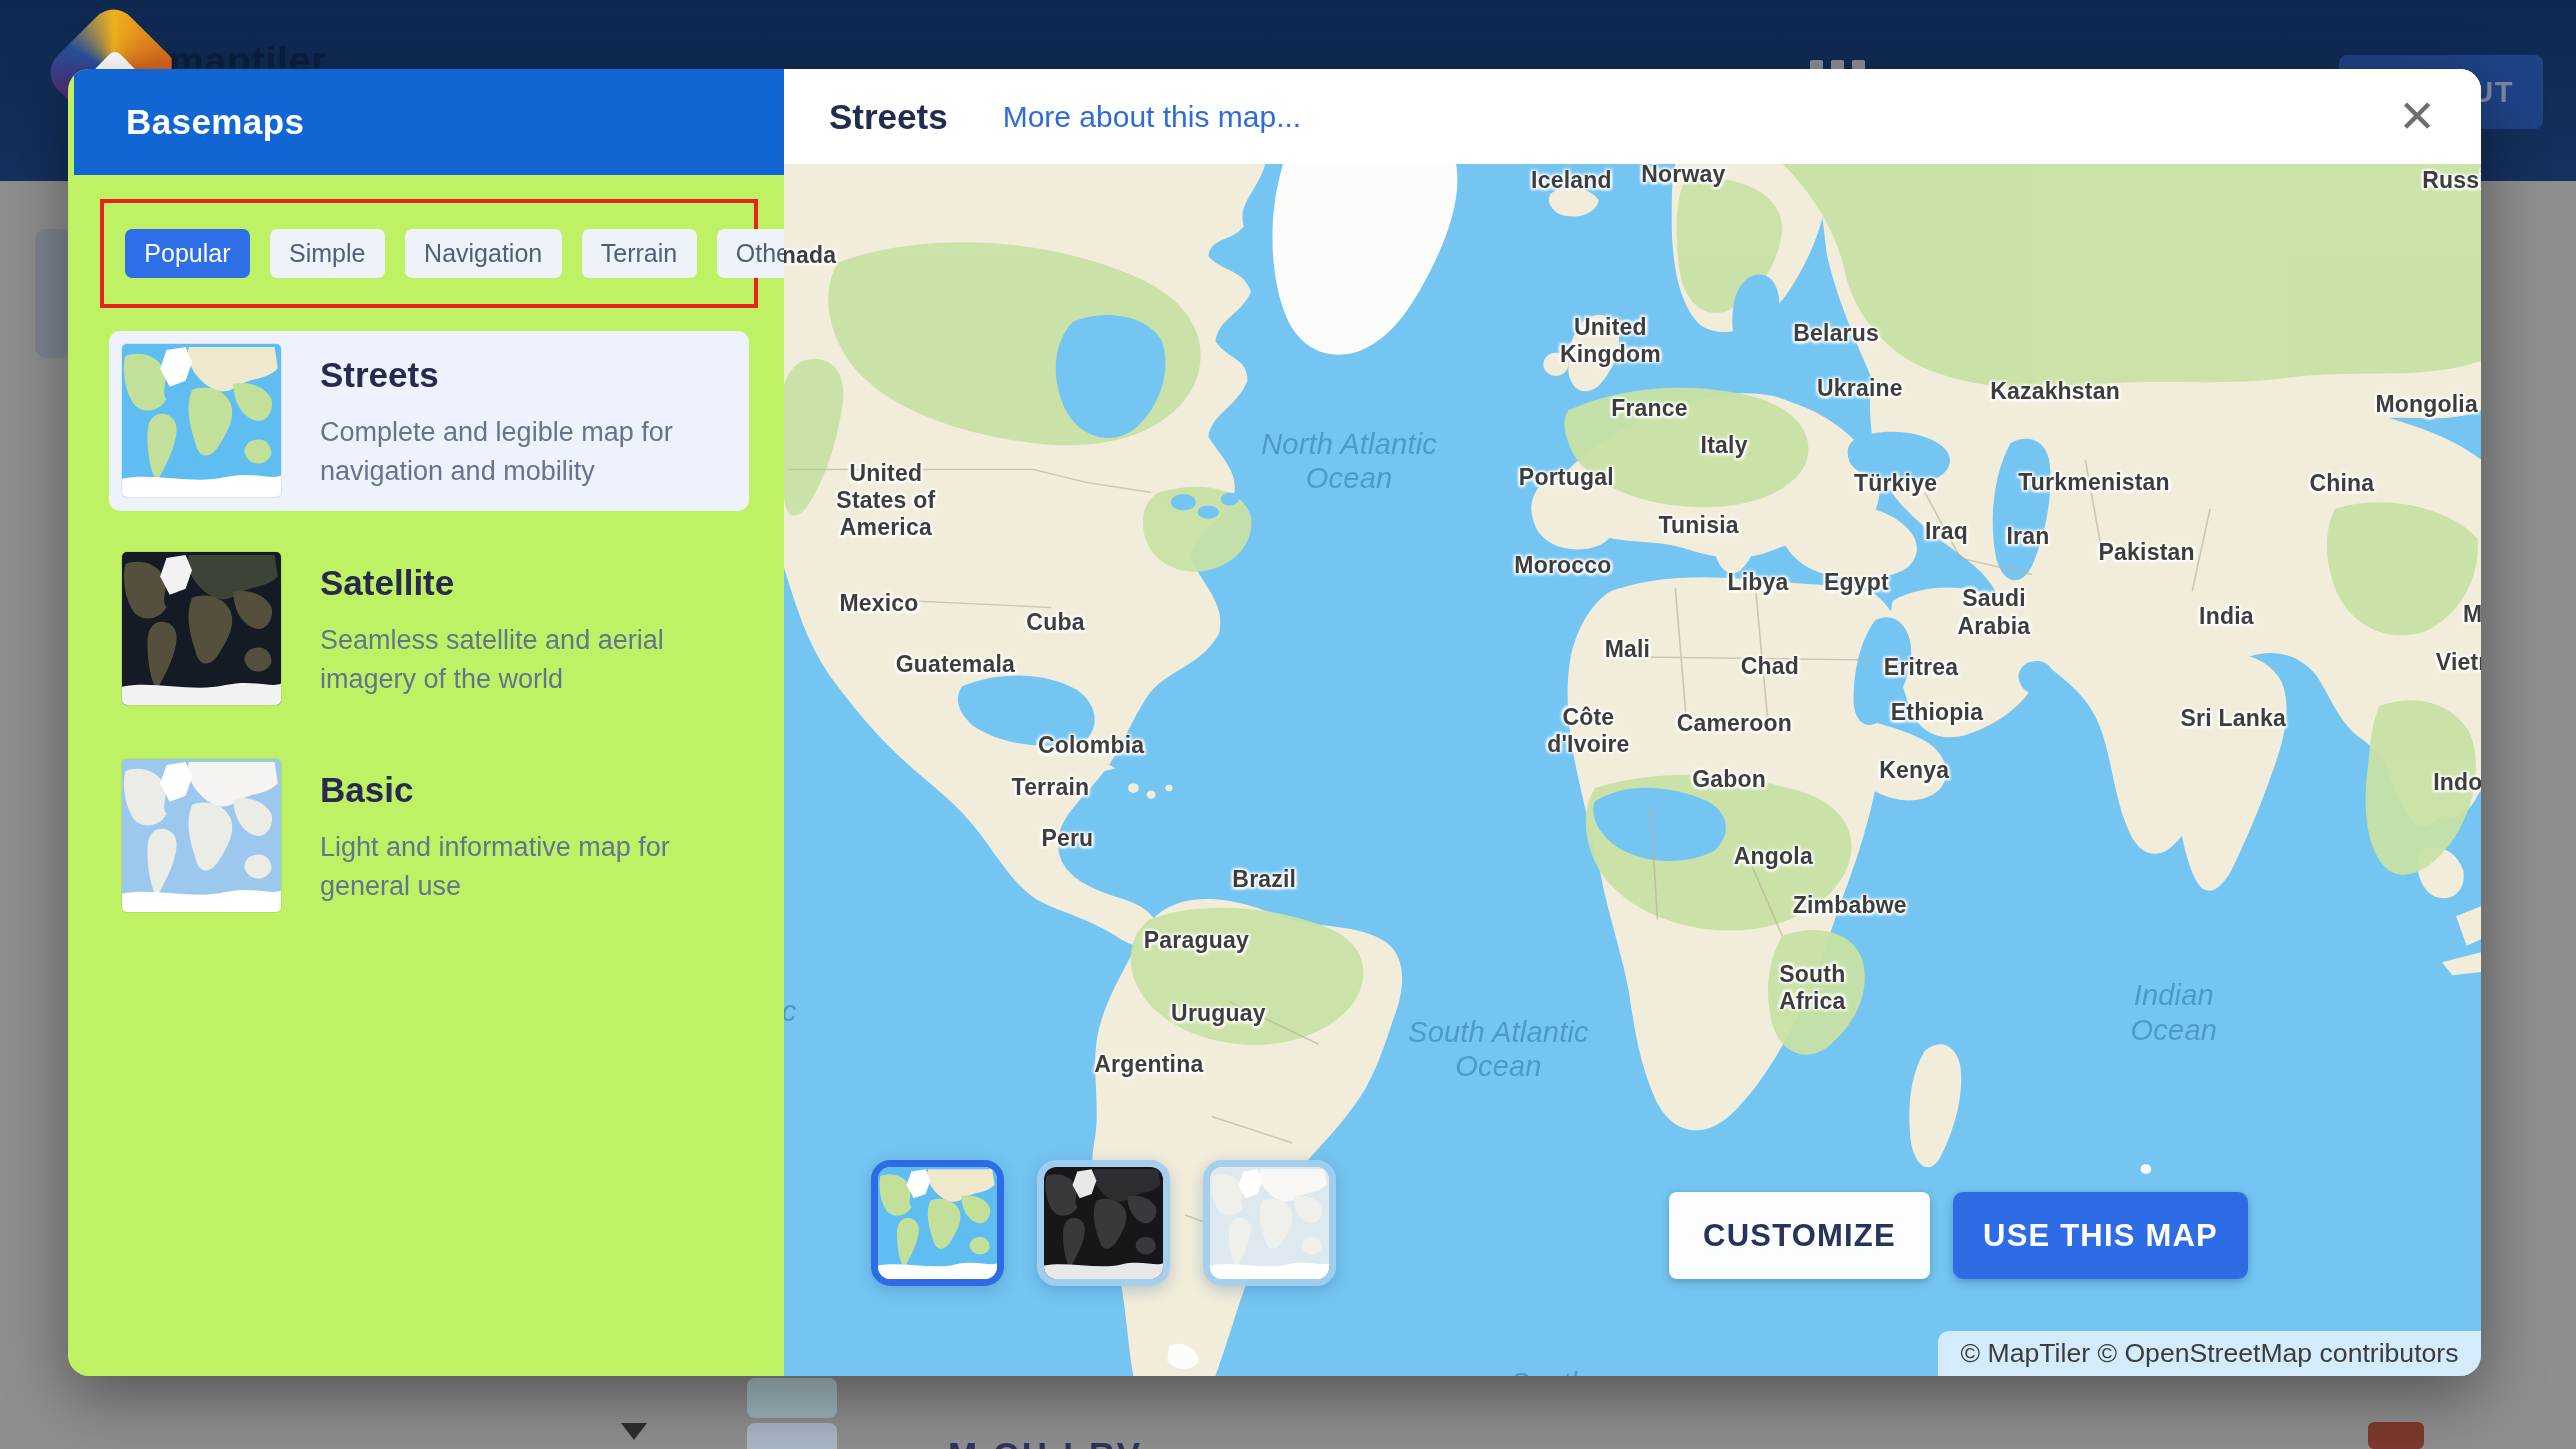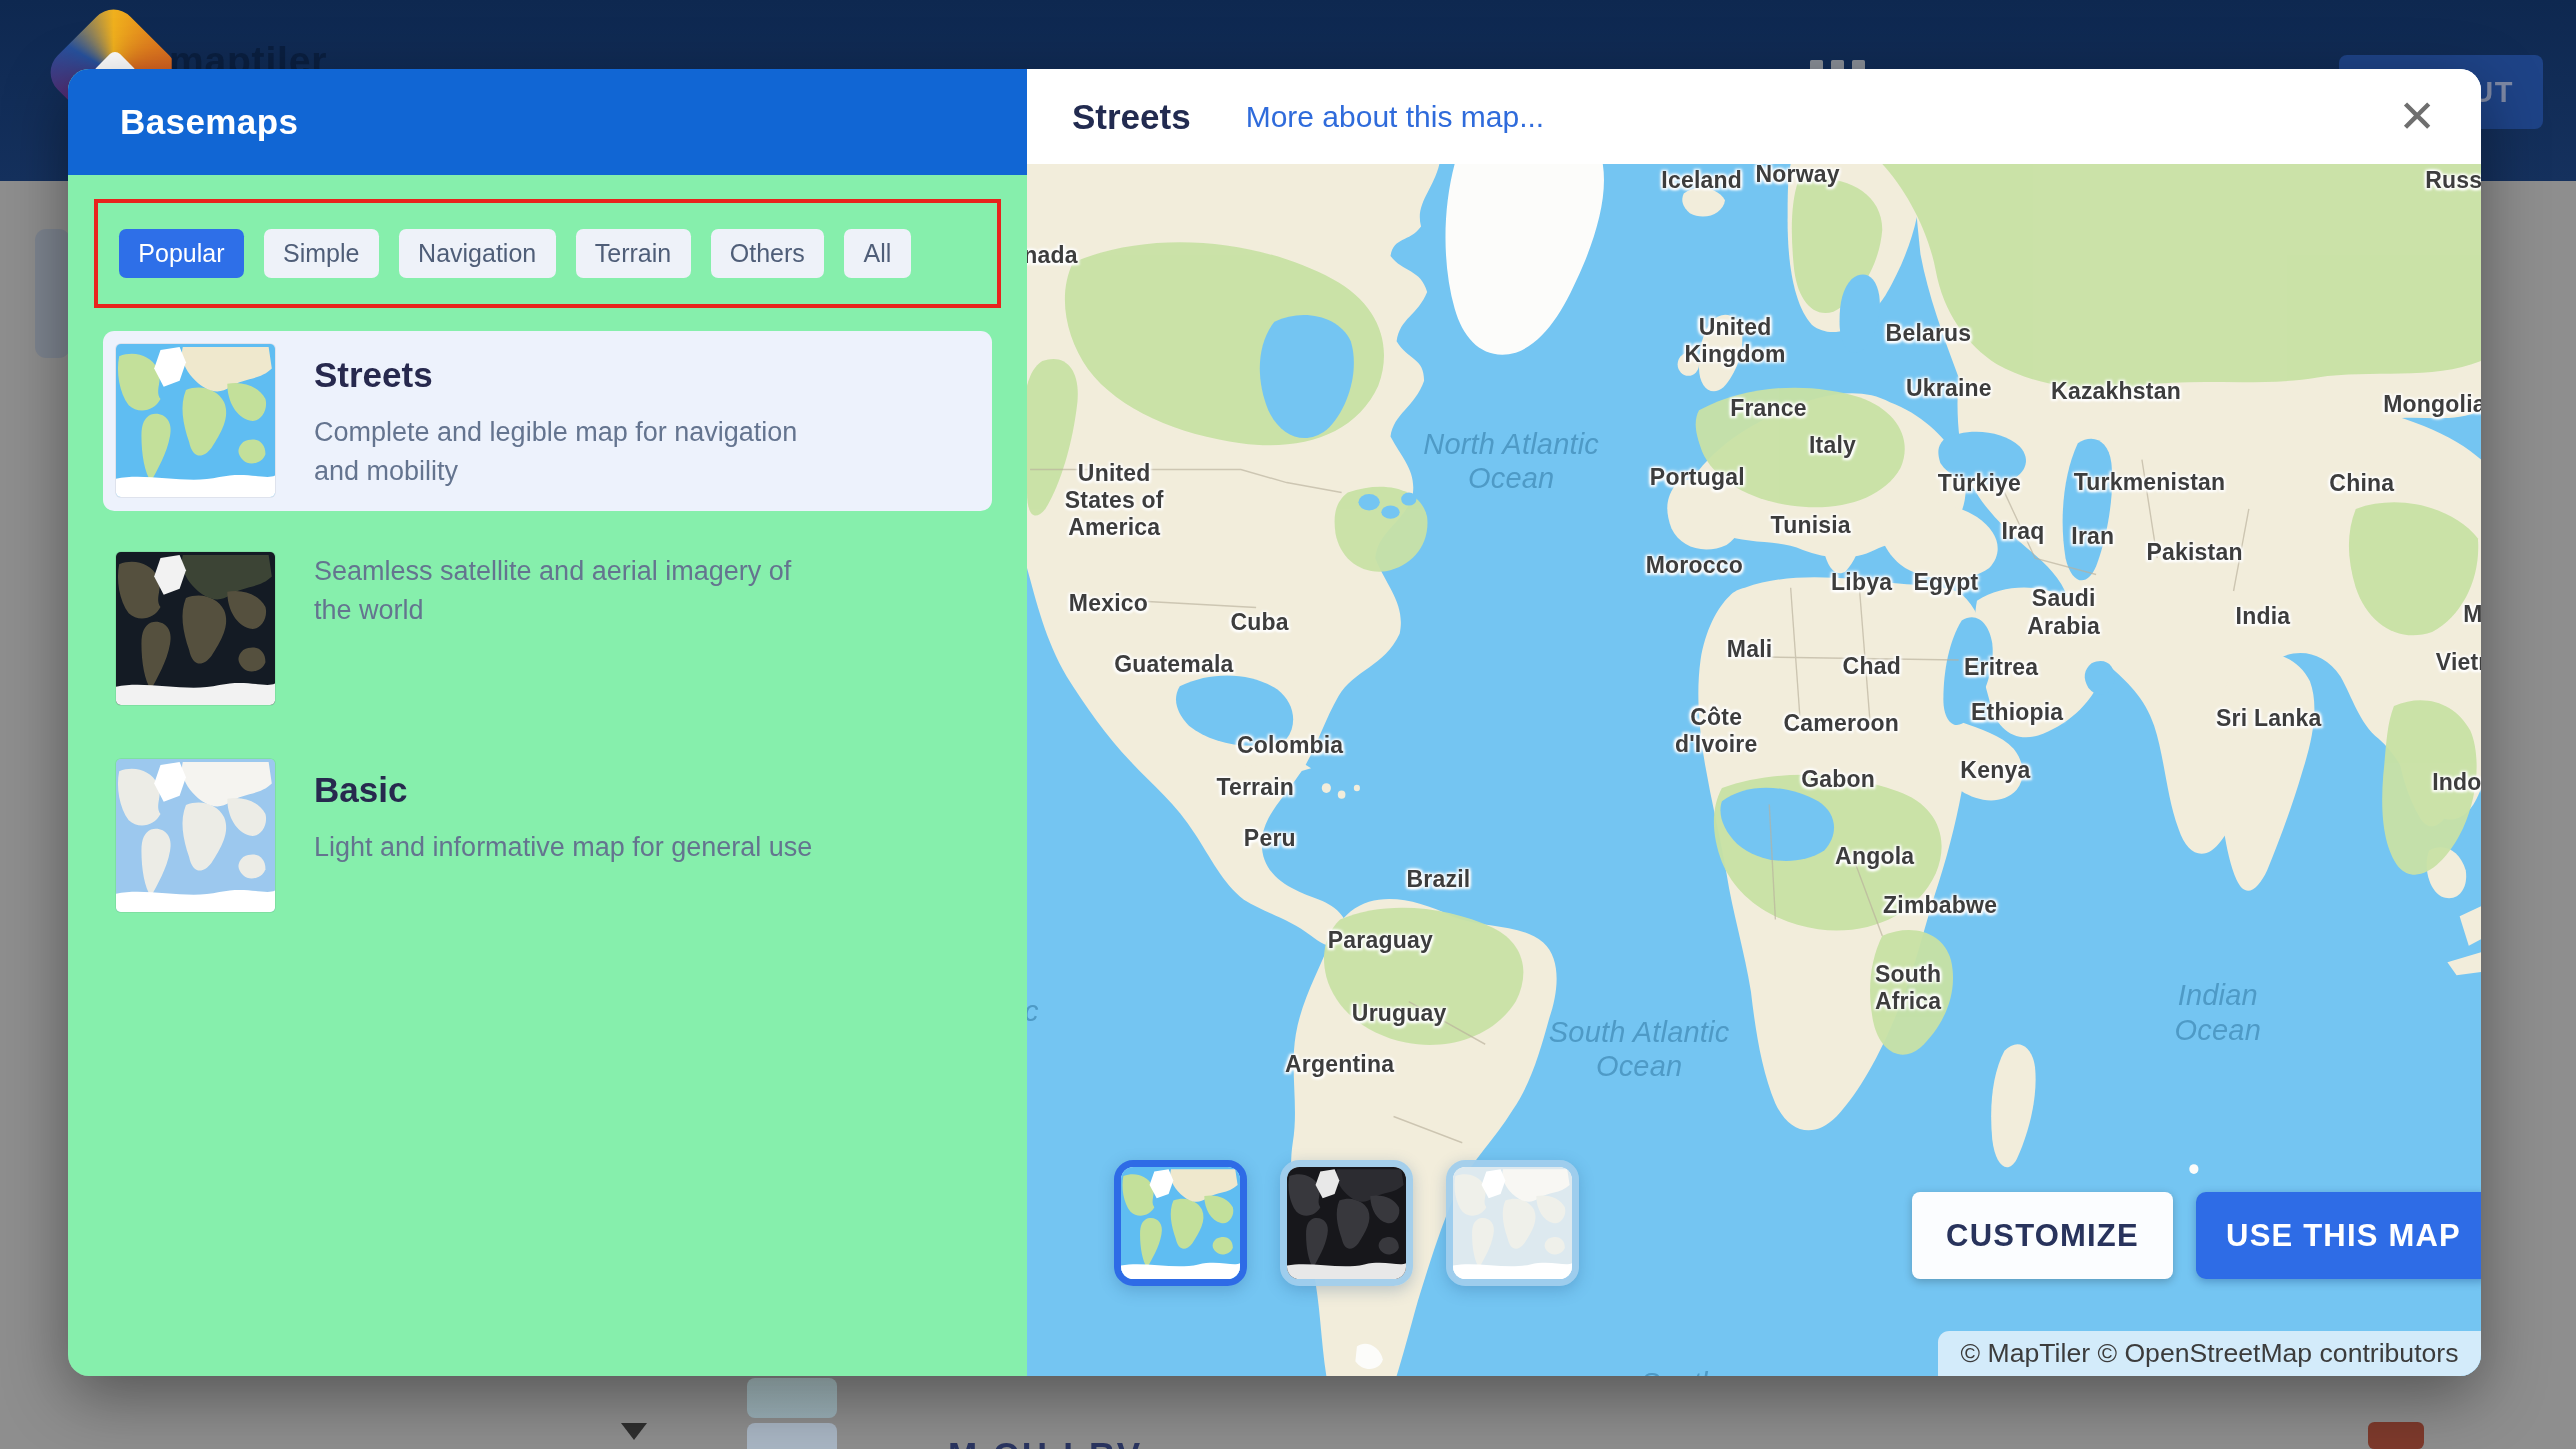--- a/index.html
+++ b/index.html
@@ -37,22 +37,22 @@
   .bg-itemtext { position:absolute; left:948px; top:1435px; font-size:35px; font-weight:700;
                  color:#2a3560; letter-spacing:3.2px; white-space:nowrap; }
   .bg-redchip { position:absolute; left:2368px; top:1422px; width:56px; height:27px;
                 border-radius:6.4px; background:#7e3a2c; }
 
   
   .modal { position:absolute; left:68px; top:69px; width:2413px; height:1307px;
            border-radius:21px; display:flex; box-shadow:0 19.3px 64px rgba(0,0,0,.4); }
 
   
-  .left-panel { width:959px; background:#86efac; border-radius:21px 0 0 21px; overflow:hidden;
-                display:flex; flex-direction:column; }
+  .left-panel { width:716px; background:#bef264; border-radius:21px 0 0 21px; overflow:hidden;
+                display:flex; flex-direction:column;padding-left:6px; }
   .panel-header { height:106px; background:#1166d4; display:flex; align-items:center;
                   padding-left:52px; flex:none; }
   .panel-header span { color:#ffffff; font-size:35px; font-weight:600; letter-spacing:0.4px; }
 
   .filter-annotation { margin:24px 26px 0 26px; height:109px; border:4px solid #e8231d;
                        display:flex; align-items:center; padding-left:21px; flex:none; }
   .tabs { display:flex; gap:20px; align-items:center; }
   .chip { font-size:25px; color:#4f5e78; background:#eef2f9; padding:9.7px 19.3px;
           border-radius:7.2px; cursor:pointer; white-space:nowrap; }
   .chip.active { background:#2e6fe8; color:#ffffff; }
@@ -175,20 +175,21 @@
                 <path d="M22,46 C30,44 36,50 34,60 C32,72 26,82 22,90 C18,84 16,72 16,60 C16,52 18,48 22,46 Z" fill="#55503e"></path>
                 <path d="M44,30 C54,26 64,30 68,38 C72,48 66,58 60,68 C54,76 48,74 46,64 C42,52 40,40 44,30 Z" fill="#55503e"></path>
                 <path d="M42,2 L96,2 L98,16 C90,24 80,22 72,28 C64,34 56,30 50,24 C44,18 40,10 42,2 Z" fill="#3c4435"></path>
                 <path d="M70,26 C80,24 90,28 94,36 C96,44 90,52 84,50 C76,48 70,38 70,26 Z" fill="#55503e"></path>
                 <path d="M80,64 C88,60 94,64 94,72 C92,78 84,80 80,76 C76,72 76,68 80,64 Z" fill="#55503e"></path>
                 <path d="M28,4 L40,2 L44,12 L40,24 L30,28 L24,16 Z" fill="#f2f2f2"></path>
                 <path d="M0,88 C20,84 45,92 65,87 C82,83 94,89 100,86 L100,100 L0,100 Z" fill="#f2f2f2"></path>
               </svg>
             </div>
             <div>
+              <h3>Satellite</h3>
               <p>Seamless satellite and aerial imagery of the world</p>
             </div>
           </div>
           <div class="item">
             <div class="thumb">
               <svg viewBox="0 0 100 100" preserveAspectRatio="none">
                 <rect width="100" height="100" fill="#9cc8ee"></rect>
                 <path d="M2,8 C12,4 22,8 26,16 C30,24 24,30 28,36 C24,44 14,46 8,40 C2,32 0,18 2,8 Z" fill="#ecece6"></path>
                 <path d="M22,46 C30,44 36,50 34,60 C32,72 26,82 22,90 C18,84 16,72 16,60 C16,52 18,48 22,46 Z" fill="#ecece6"></path>
                 <path d="M44,30 C54,26 64,30 68,38 C72,48 66,58 60,68 C54,76 48,74 46,64 C42,52 40,40 44,30 Z" fill="#ecece6"></path>

